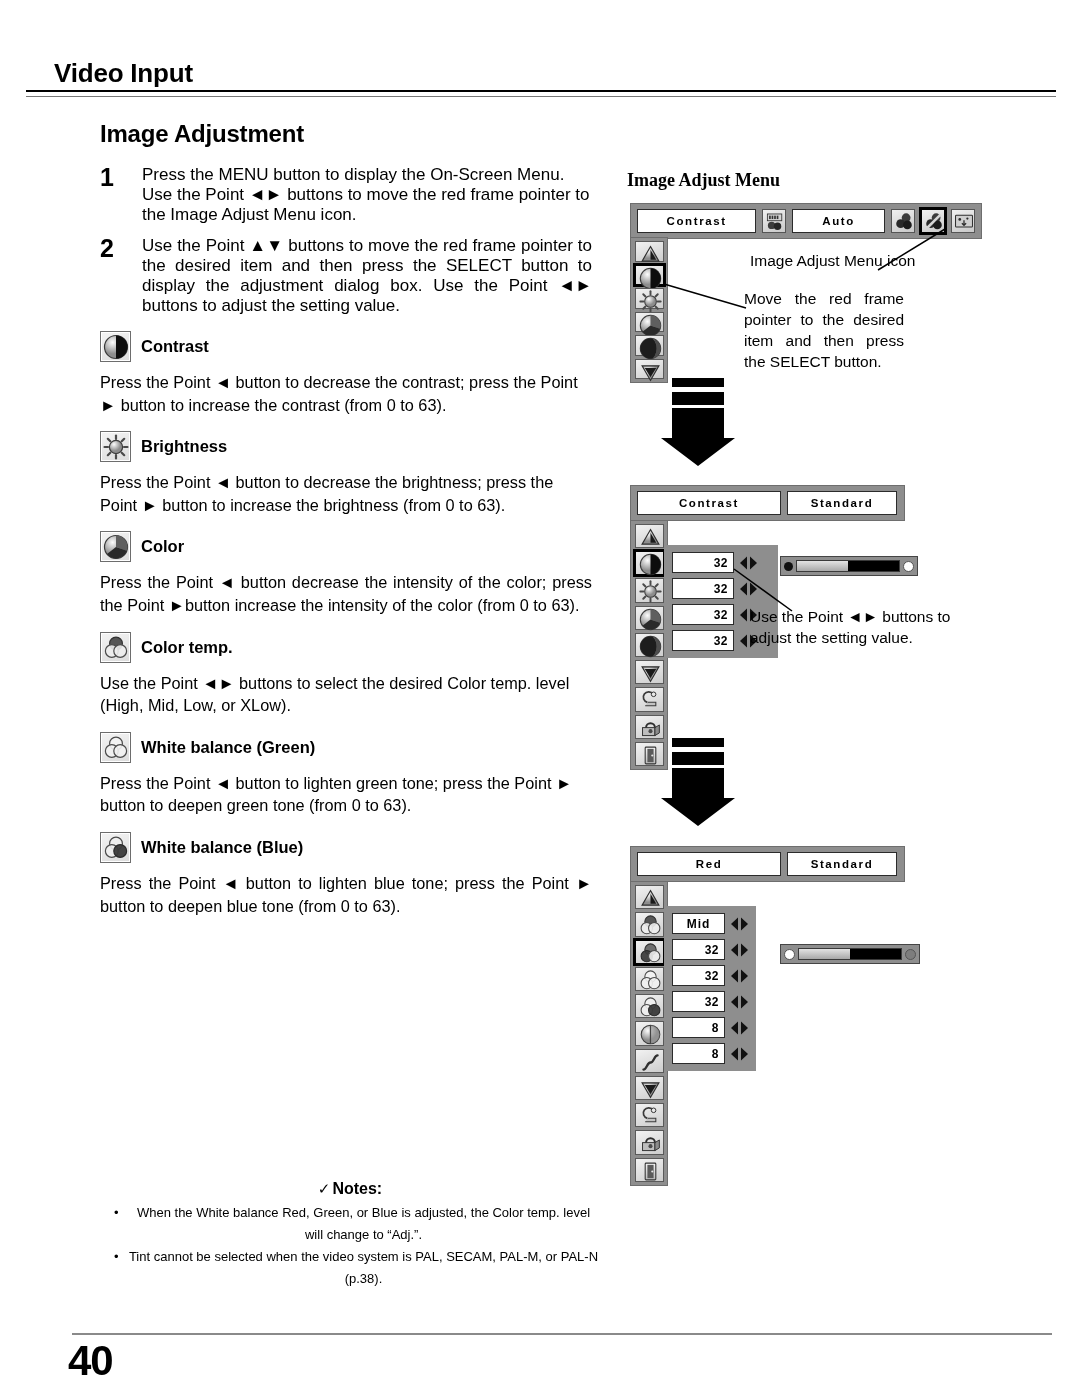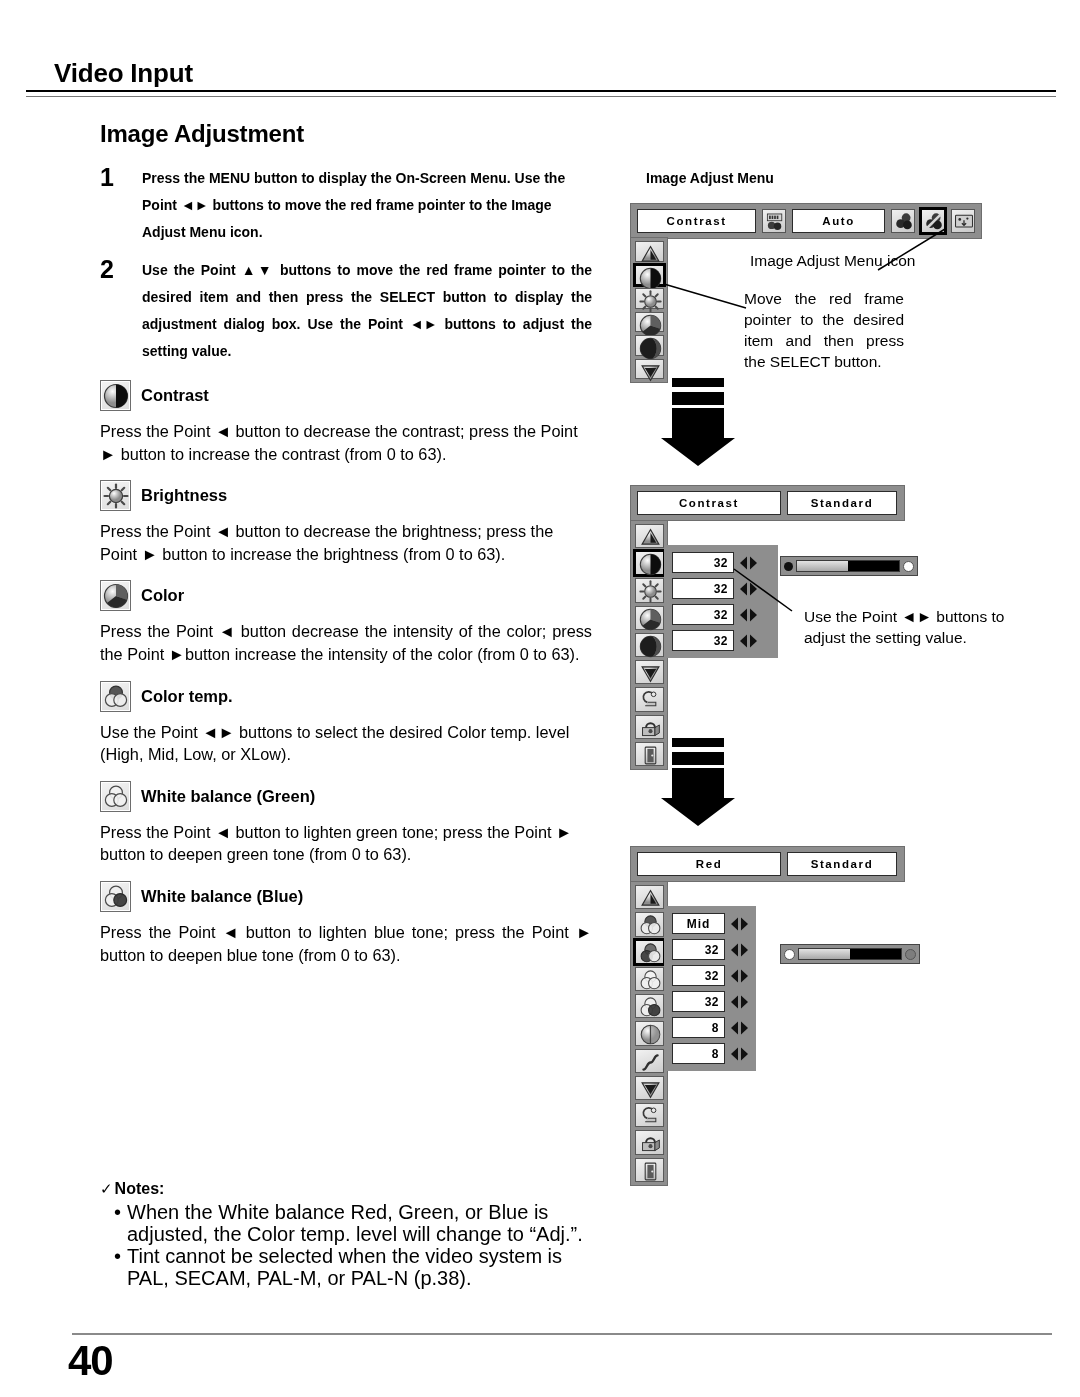--- a/index.html
+++ b/index.html
@@ -37,23 +37,22 @@
     font-size:24px;font-weight:bold;letter-spacing:-0.2px;
   }
   .col-left{position:absolute;left:100px;top:165px;width:492px;}
 
   .step{display:flex;margin-bottom:11px;}
   .step-num{
     width:42px;flex:0 0 42px;
     font-size:25px;font-weight:bold;line-height:24px;
   }
   .step-body{
-    flex:1;font-size:14px;line-height:27px;
+    flex:1;font-size:17px;line-height:20px;
     text-align:justify;
-    font-weight:bold;
   }
   .step-body.nojust{text-align:left;}
 
   .sec{margin-top:15px;}
   .sec-head{display:flex;align-items:center;gap:10px;margin-bottom:9px;}
   .sec-title{font-size:16.5px;font-weight:bold;}
   .para{
     font-size:16.3px;line-height:22.6px;text-align:justify;
     margin:0 0 2px 0;
   }
@@ -63,32 +62,32 @@
   .chip{
     width:31px;height:31px;flex:0 0 31px;
     border:1px solid #6d6d6d;
     background:linear-gradient(160deg,#f4f4f4,#dcdcdc);
     position:relative;box-sizing:border-box;
     box-shadow:inset 0 0 0 1px #ffffff;
   }
   .chip svg{position:absolute;left:2px;top:2px;}
 
   
-  .notes{position:absolute;left:100px;top:1180px;width:500px;}
+  .notes{position:absolute;left:100px;top:1180px;width:500px;text-align:center;}
   .notes-head{font-size:16px;font-weight:bold;margin-bottom:4px;}
   .notes-head .tick{font-weight:normal;font-size:15px;margin-right:2px;}
   .note-li{
-    font-size:20px;line-height:21.5px;
+    font-size:13px;line-height:21.5px;
     padding-left:27px;position:relative;margin-bottom:1px;
   }
   .note-li:before{content:"\2022";position:absolute;left:14px;top:0;}
 
   
   .col-right{position:absolute;left:626px;top:170px;width:400px;}
-  .r-h{font-size:14px;font-weight:bold;margin:0 0 8px 20px;}
+  .r-h{font-size:18px;font-weight:bold;margin:0 0 8px 1px;font-family:Liberation Serif, serif;}
 
   
   .osd{position:absolute;}
   .osd-bar{
     background:#8e8e8e;border:1px solid #6e6e6e;
     display:flex;align-items:center;padding:5px 6px;box-sizing:border-box;
     gap:6px;
   }
   .osd-field{
     background:#ffffff;border:1px solid #2b2b2b;
@@ -567,21 +566,21 @@
     <span class="track">
       <span class="fill" style="width:50%"></span>
       <span class="rest"></span>
     </span>
     <span class="knob w"></span>
   </div>
 
   <svg class="lead" style="left:730px;top:565px;width:70px;height:50px;">
     <line x1="4" y1="4" x2="62" y2="46" stroke="#000" stroke-width="1.5"></line>
   </svg>
-  <div class="anno" style="left:804px;top:606px;width:215px;">Use the Point ◄► buttons to adjust the setting value.</div>
+  <div class="anno" style="left:750px;top:606px;width:215px;">Use the Point ◄► buttons to adjust the setting value.</div>
 
   <div class="blockarrow" style="left:672px;top:738px;width:52px;height:88px;">
     <div class="ba-bar" style="width:52px;height:9px;"></div>
     <div class="ba-bar" style="width:52px;height:13px;margin-top:5px;"></div>
     <svg width="74" height="58" viewBox="0 0 74 58" style="margin-left:-11px;margin-top:3px;">
       <path d="M11 0 L63 0 L63 30 L74 30 L37 58 L0 30 L11 30 Z" fill="#000"></path>
     </svg>
   </div>
 
   <div class="osd" style="left:630px;top:846px;width:275px;">

